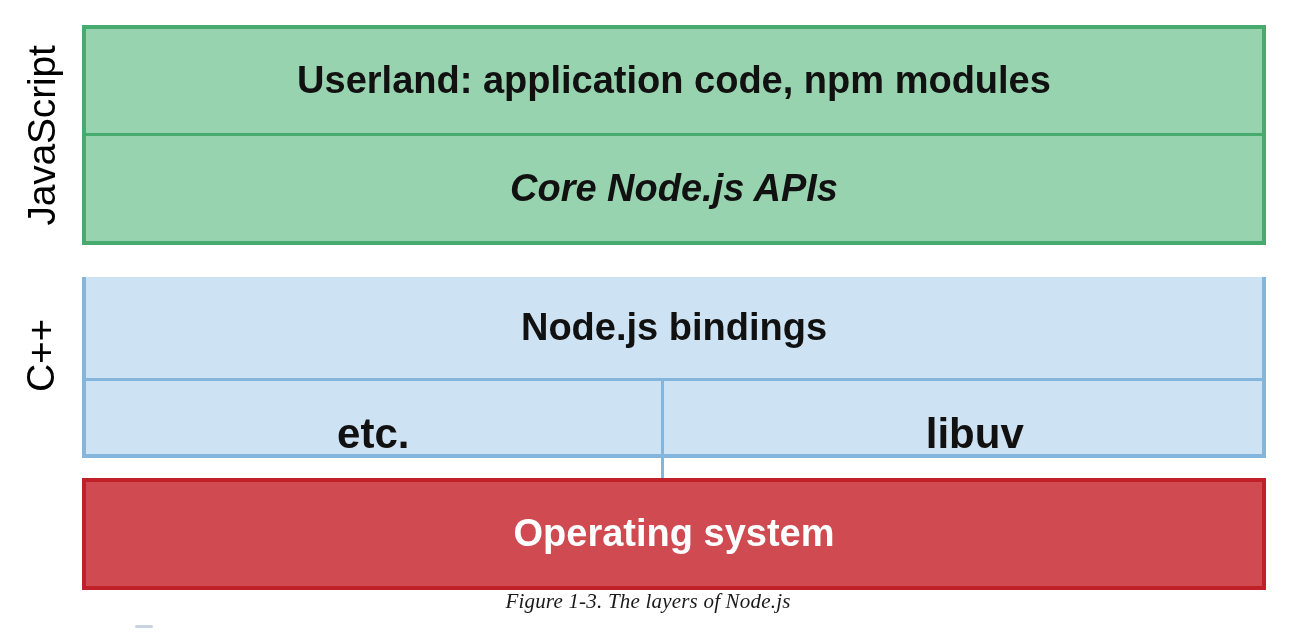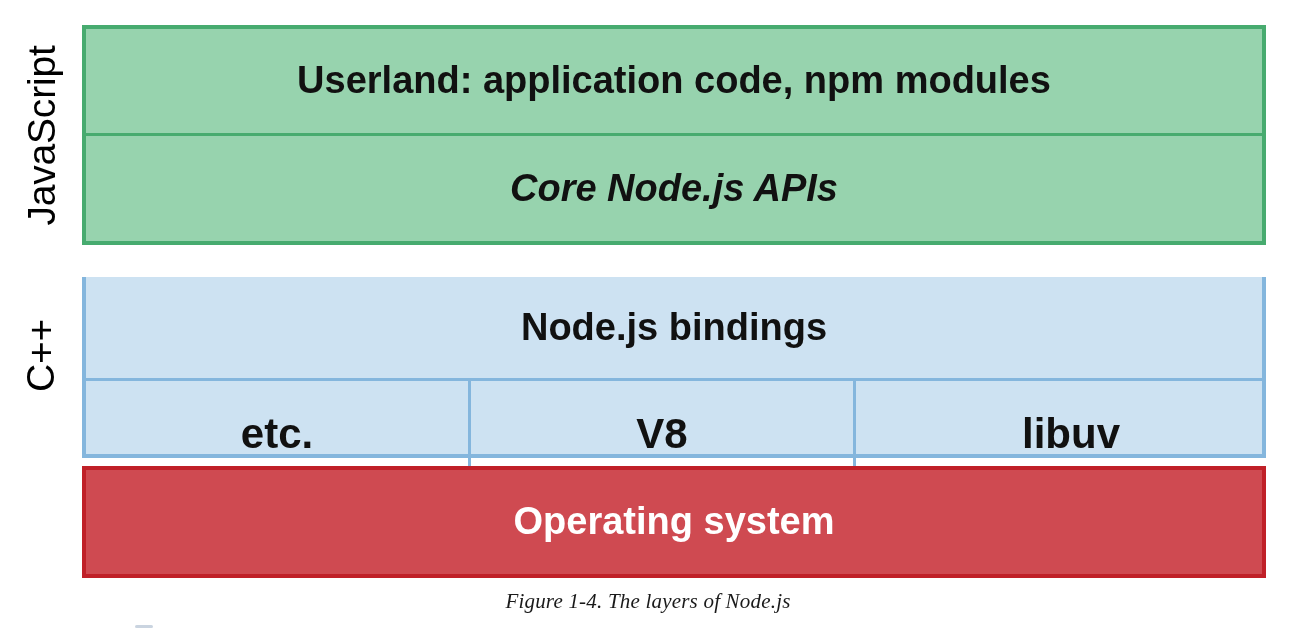--- a/index.html
+++ b/index.html
@@ -70,21 +70,21 @@
   }
   #group-cpp {
     top: 245px;
     height: 181px;
     background: #cde2f2;
     border: 4px solid #84b6dd;
     border-top: none;
     margin-top: 32px;
   }
   #group-os {
-    top: 466px;
+    top: 478px;
     height: 112px;
     background: #cf4a51;
     border: 4px solid #c02028;
   }
 
   .layer-row {
     display: flex;
     width: 100%;
     box-sizing: border-box;
   }
@@ -202,29 +202,28 @@
   </div>
 
   <div class="layer-group" id="group-cpp">
 
     <div class="layer-row" id="row-bindings">
       <div class="layer-cell" id="cell-bindings">Node.js bindings</div>
     </div>
 
     <div class="layer-row" id="row-components">
       <div class="layer-cell component-cell">etc.</div>
-      <div class="layer-cell component-cell">V8</div>
       <div class="layer-cell component-cell">libuv</div>
     </div>
 
   </div>
 
   <div class="layer-group" id="group-os">
     <div class="layer-row" id="row-os">
       <div class="layer-cell" id="cell-os">Operating system</div>
     </div>
   </div>
 
-  <div id="figure-caption">Figure 1-4. The layers of Node.js</div>
+  <div id="figure-caption">Figure 1-3. The layers of Node.js</div>
 
   <div id="page-artifact"></div>
 
 </div>
 
 </body></html>

